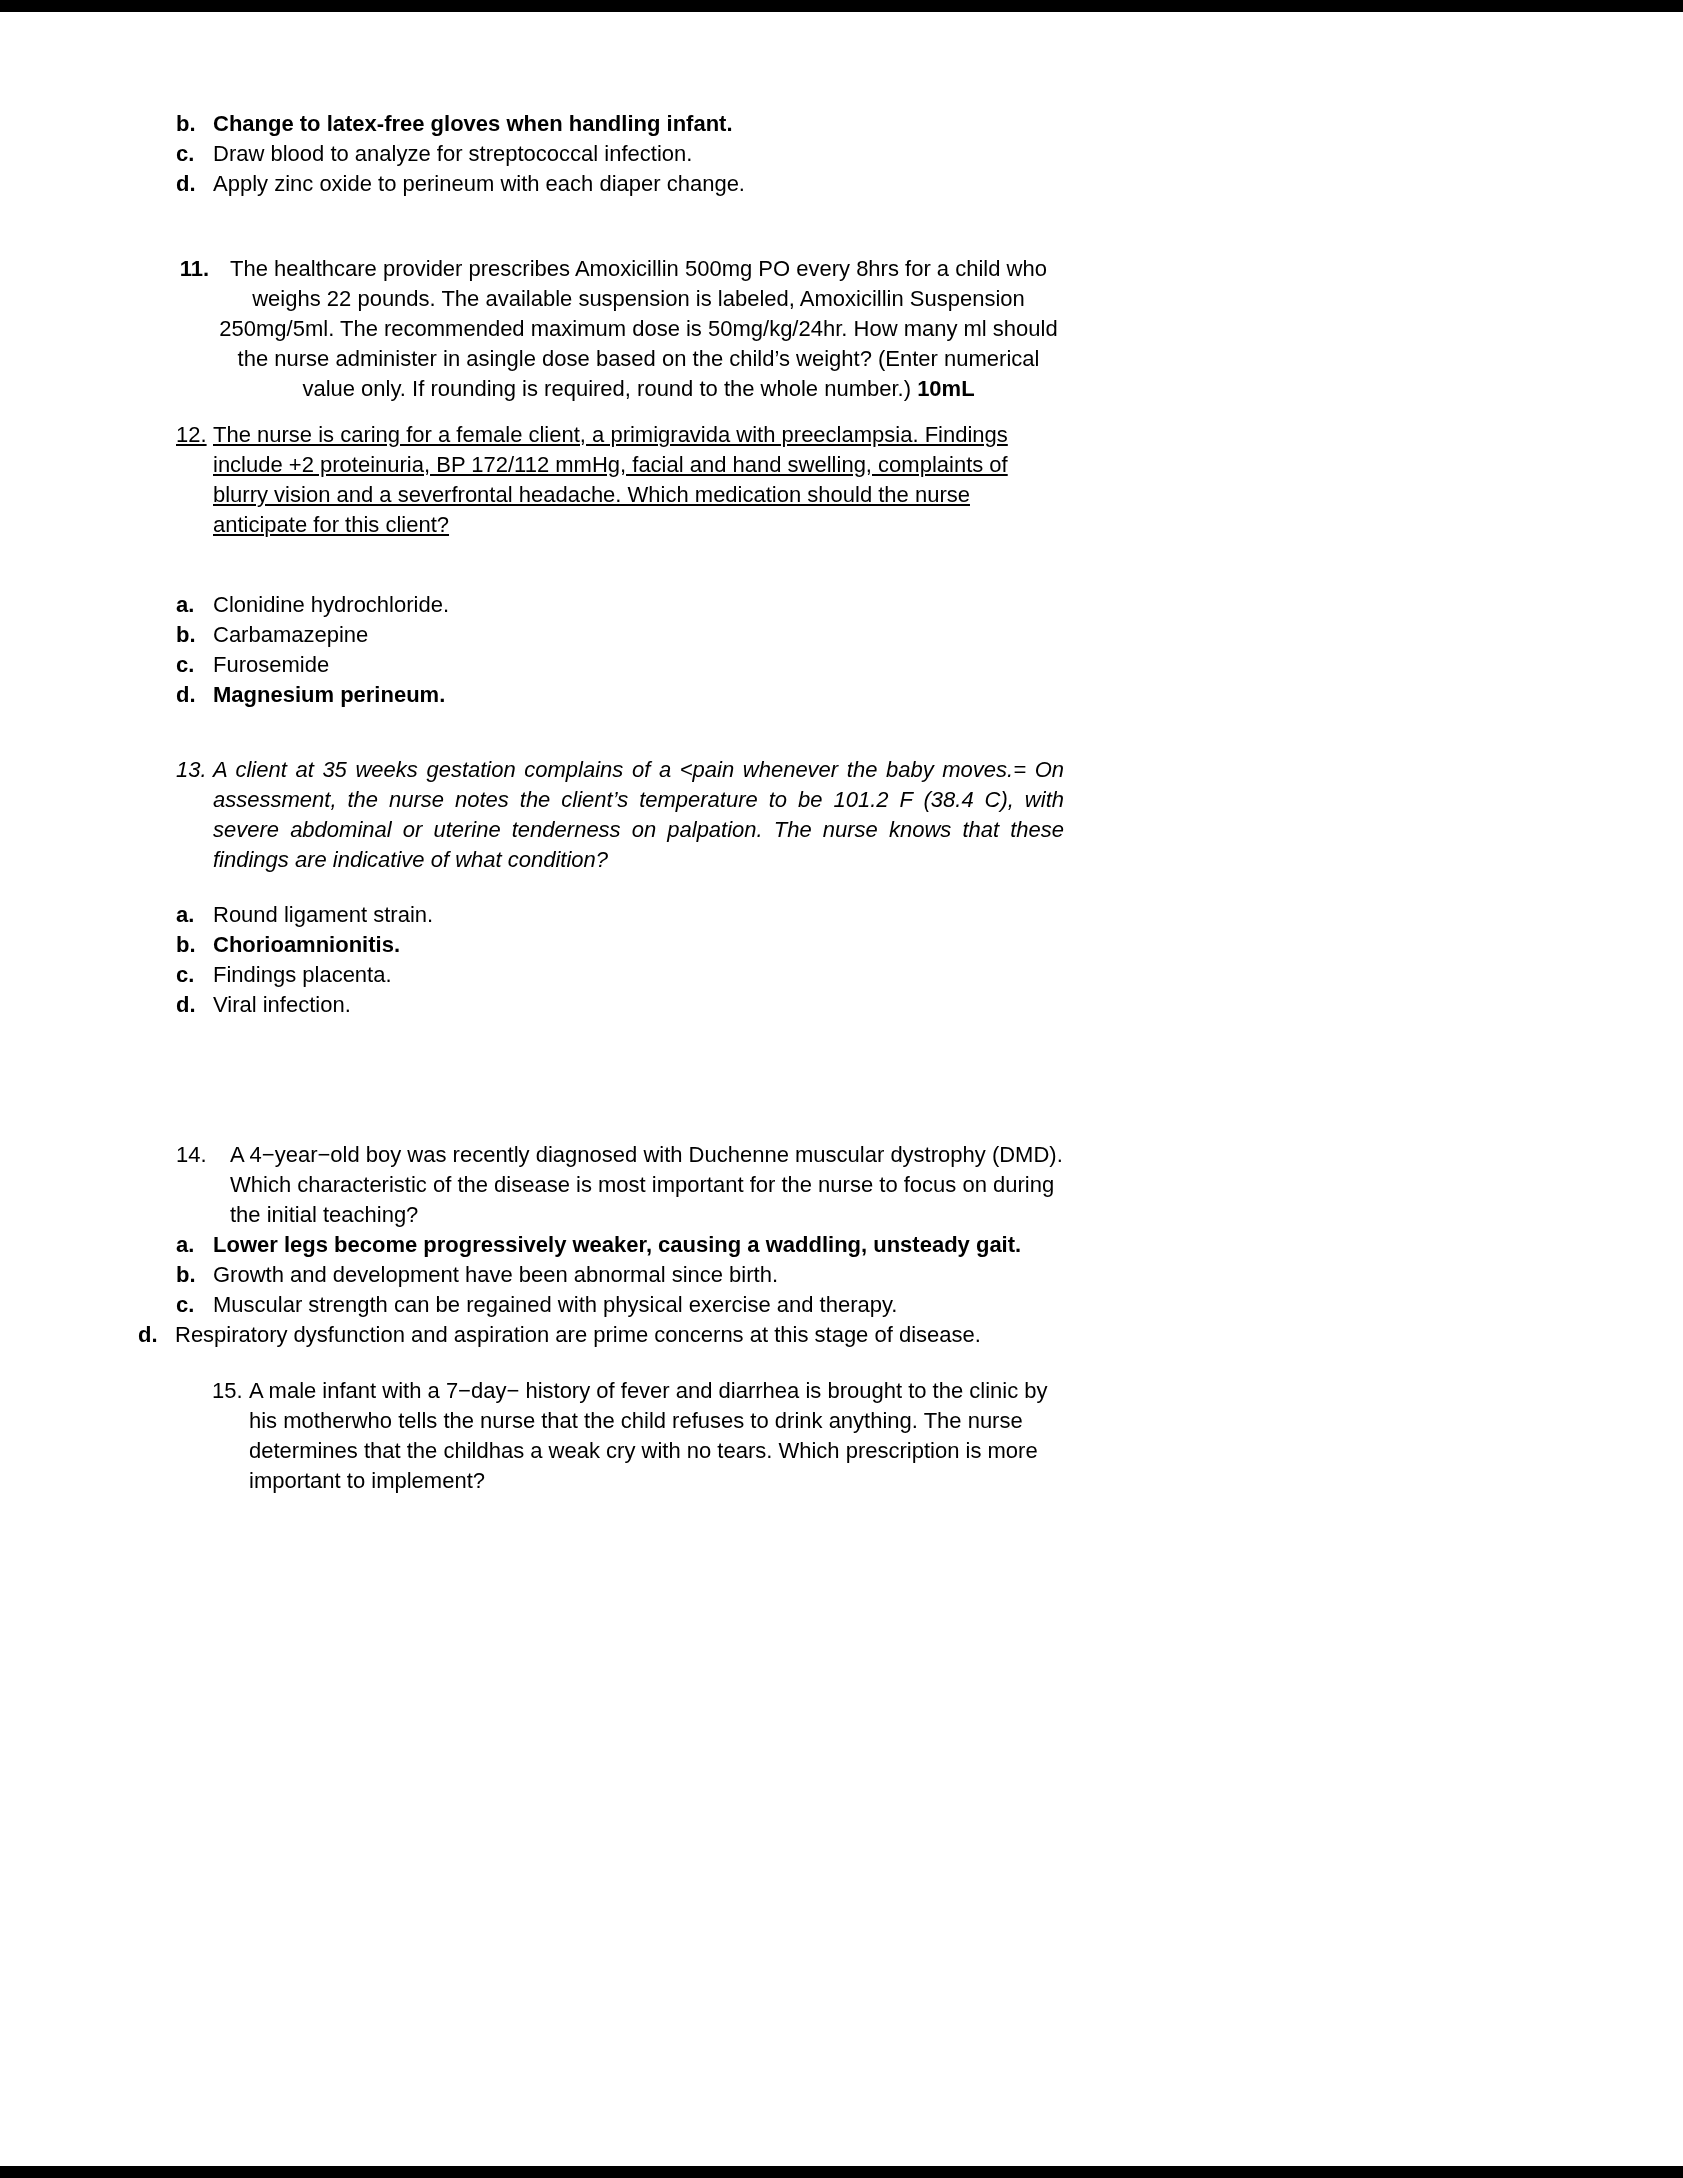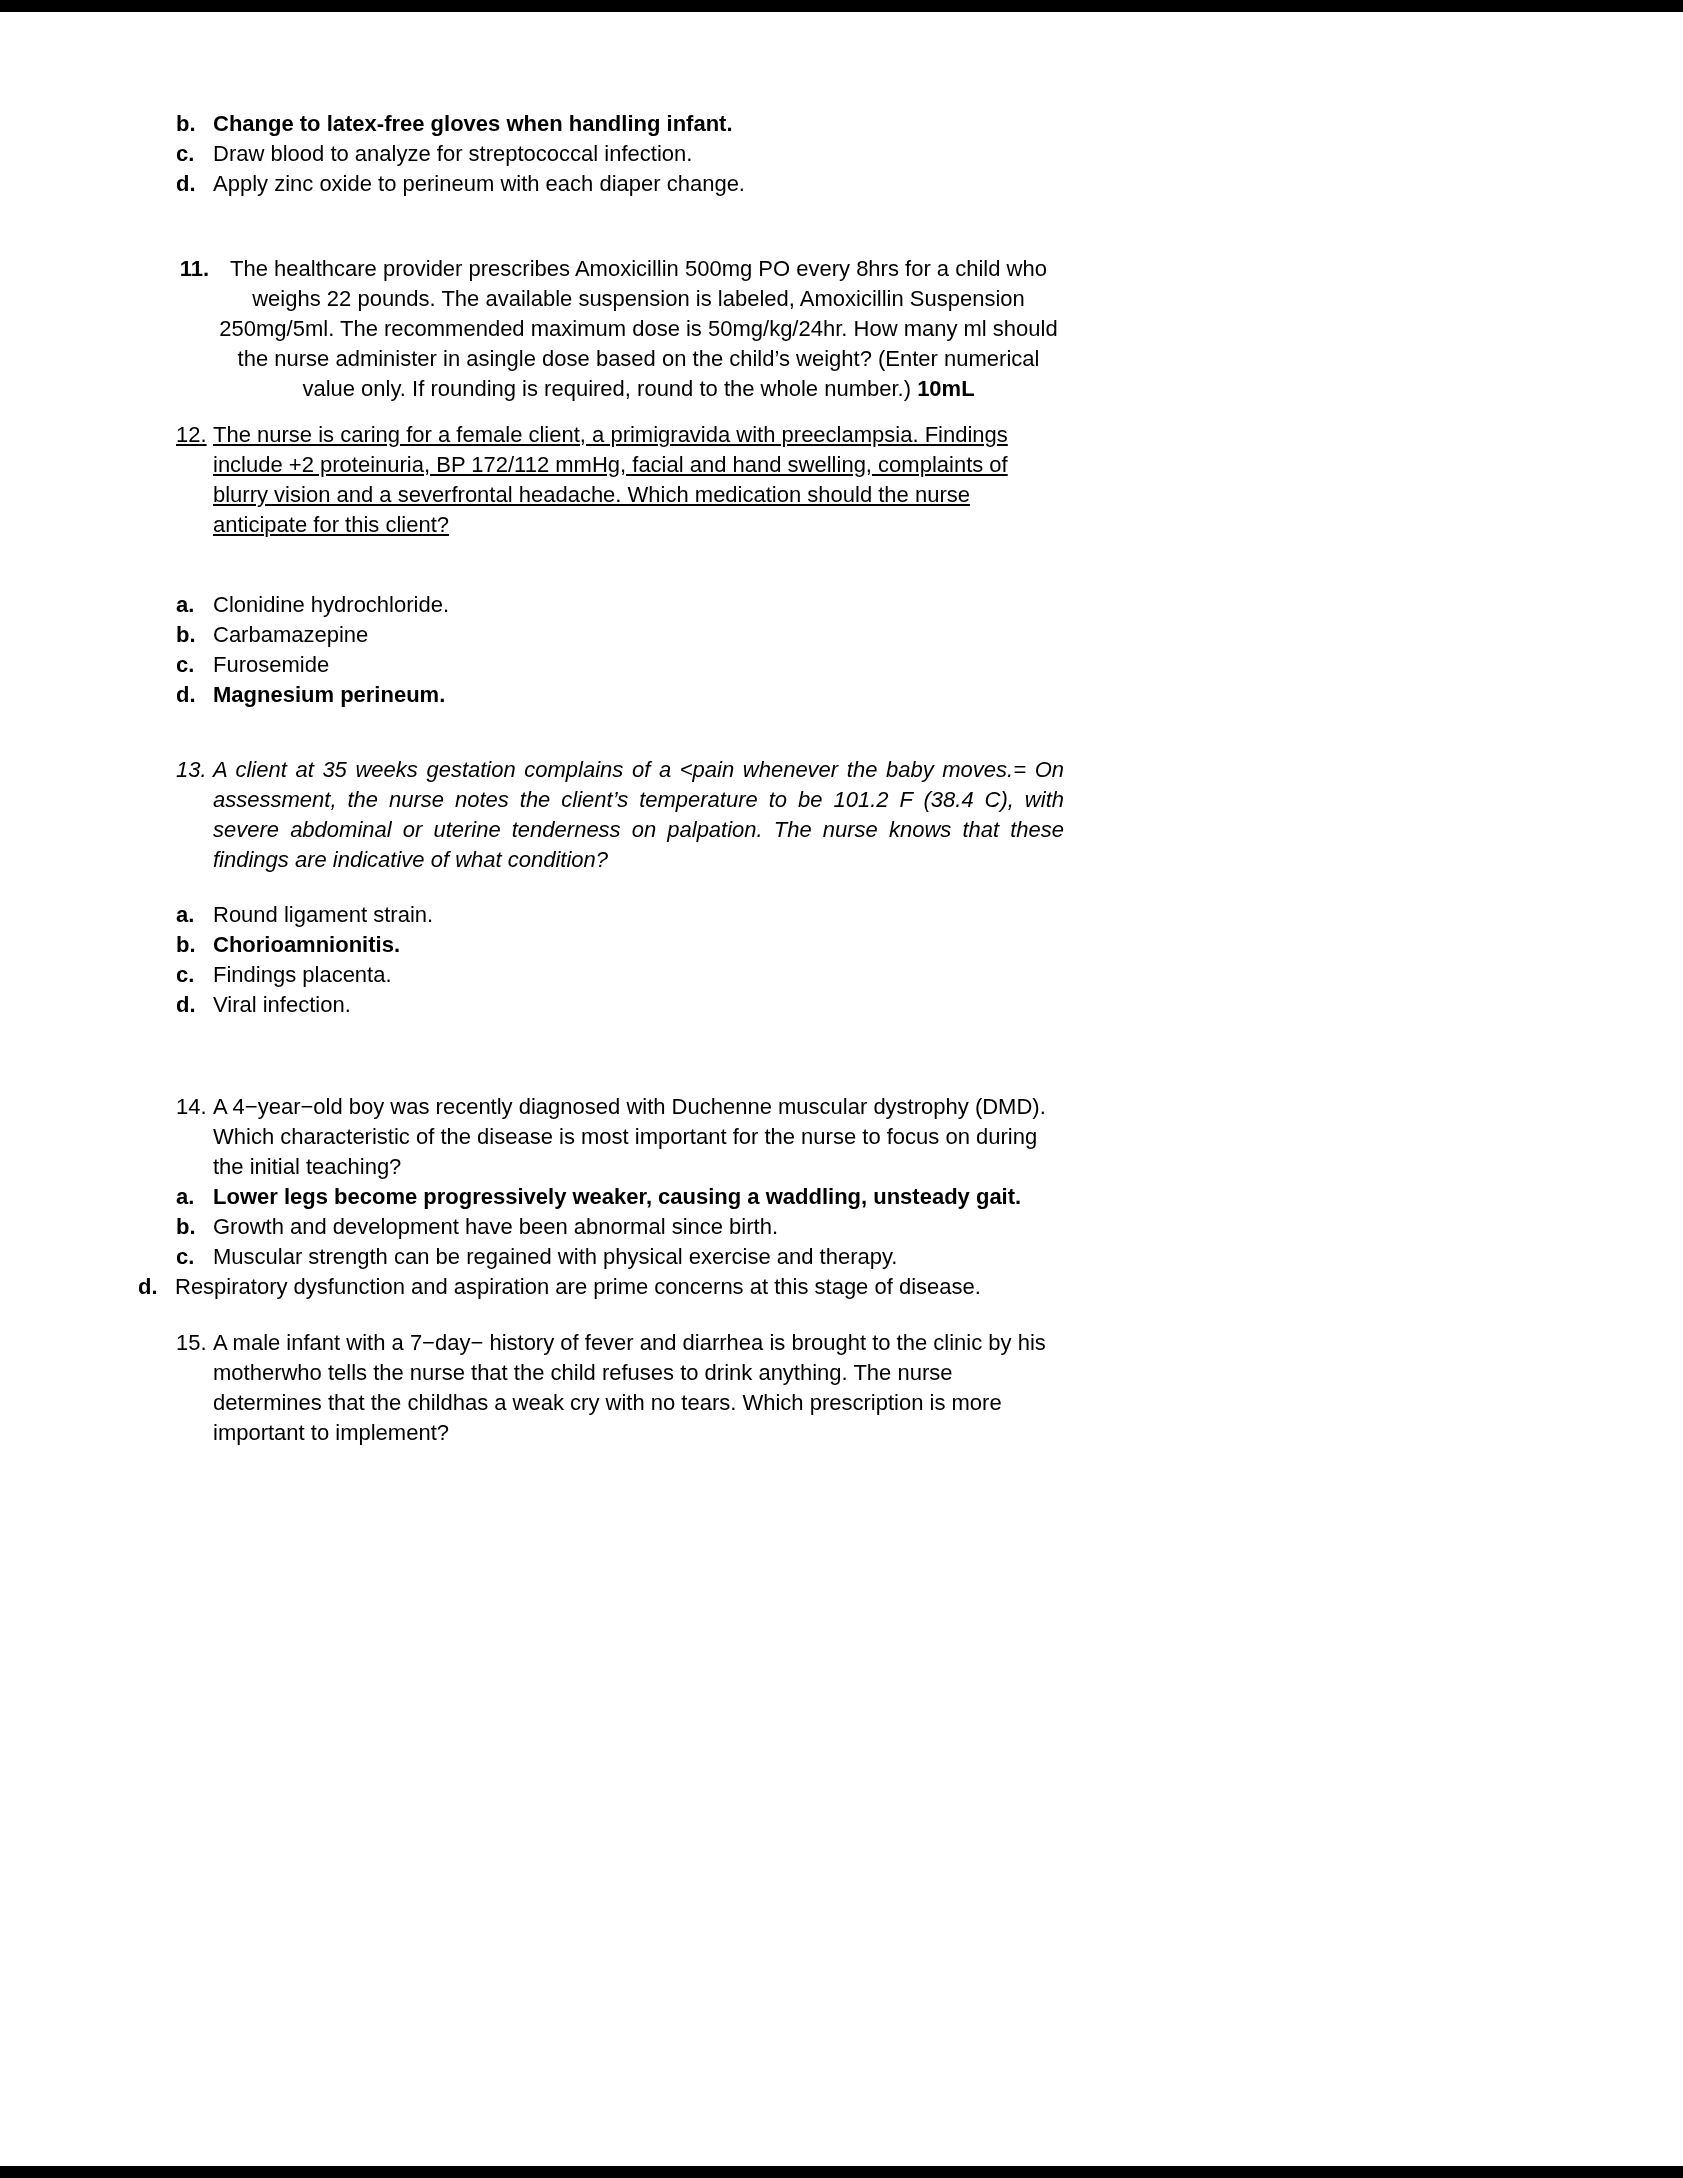--- a/index.html
+++ b/index.html
@@ -38,23 +38,23 @@
   .opt .letter { width: 37px; flex-shrink: 0; font-weight: bold; }
   .opt .otext { flex: 1; }
   .opt.outdent { margin-left: -38px; }
   .bold { font-weight: bold; }
   
   .q11 { margin-top: 55px; text-align: center; }
   .q12 { margin-top: 16px; text-decoration: underline; }
   .opts12 { margin-top: 50px; }
   .q13 { margin-top: 45px; font-style: italic; }
   .opts13 { margin-top: 25px; }
-  .q14 { margin-top: 72px; }
+  .q14 { margin-top: 120px; gap: 17px; }
   .opts14 { margin-top: 0px; }
-  .q15 { margin-top: 26px; }
+  .q15 { margin-top: 26px; margin-left: 36px; }
 </style>
 </head>
 <body>
 
 <div class="edge-bar edge-top"></div>
 
 <div class="content">
 
   <div class="opt-group">
     <div class="opt bold">

